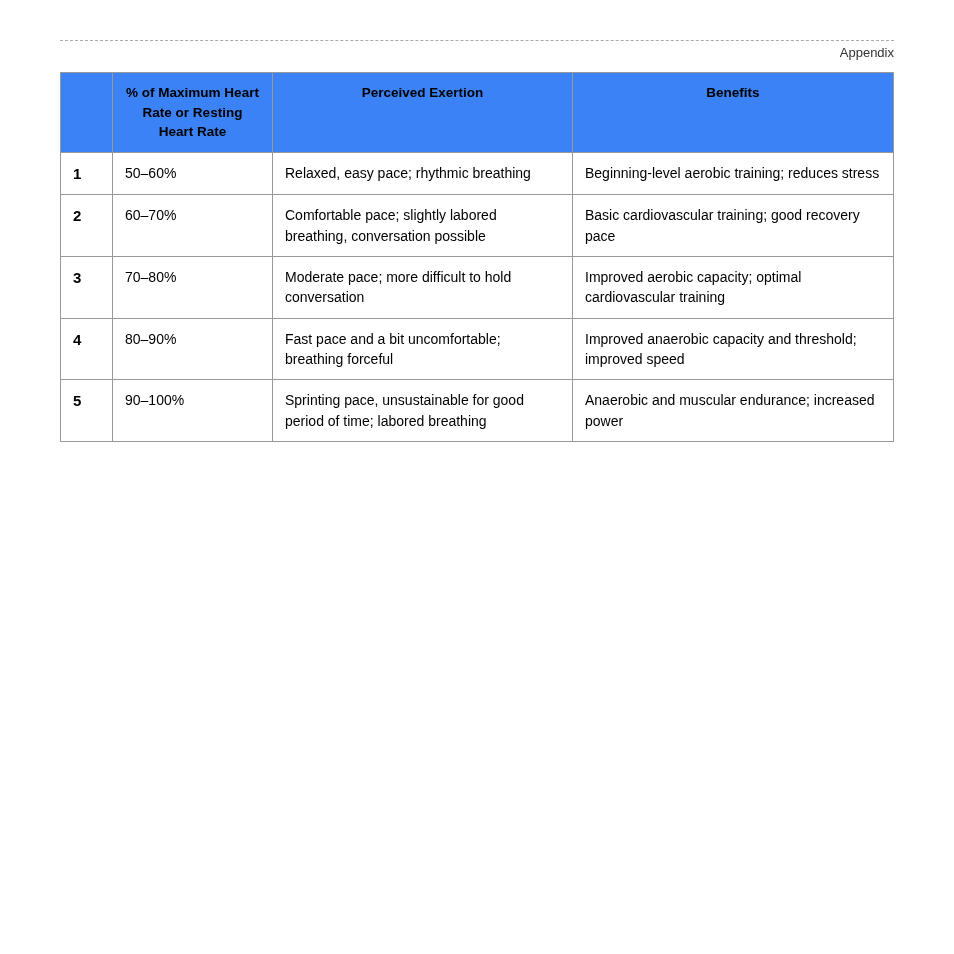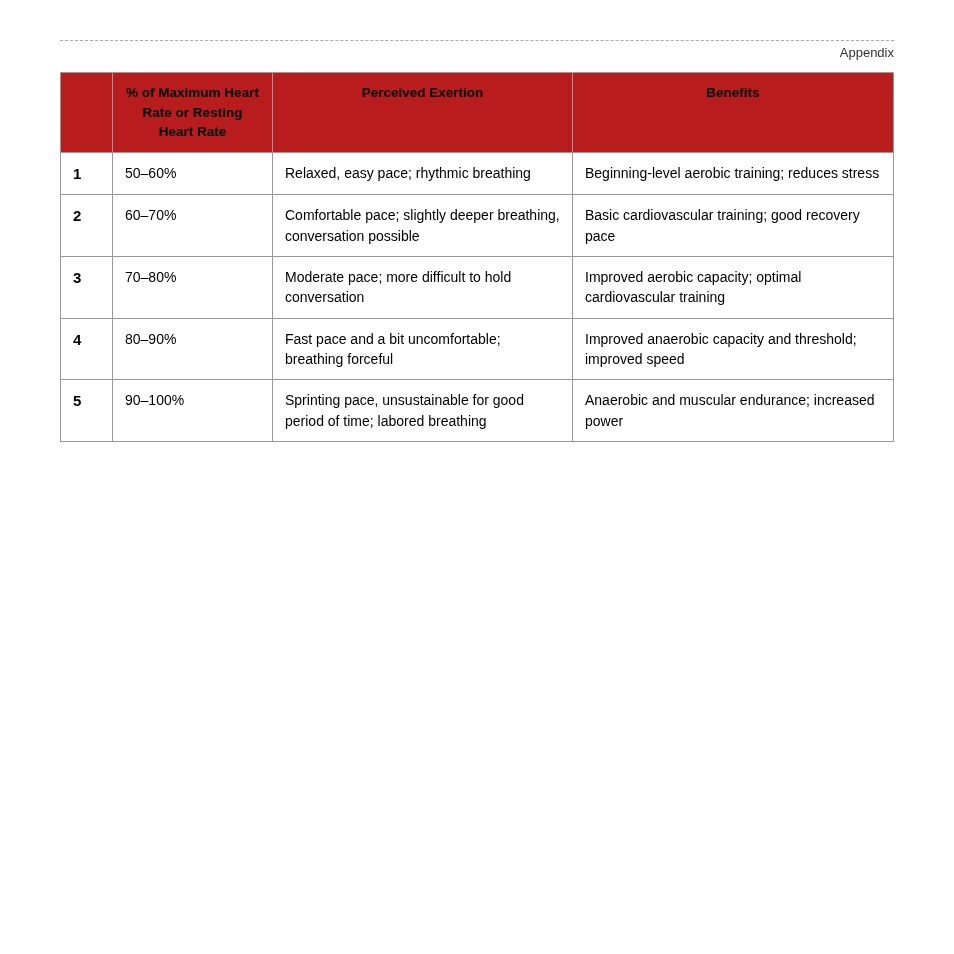--- a/index.html
+++ b/index.html
@@ -54,21 +54,21 @@
     table th, table td {
       border: 1px solid #999;
       padding: 10px 12px;
       vertical-align: top;
       font-size: 14px;
       line-height: 1.45;
     }
 
     table thead th {
       font-weight: bold;
-      background: #b91c1c;
+      background: #3b82f6;
       font-size: 13.5px;
     }
 
     .col-zone {
       width: 52px;
       font-weight: bold;
       font-size: 15px;
       text-align: left;
     }
 
@@ -127,21 +127,21 @@
     <tbody id="table-body">
     <tr>
           <td class="col-zone">1</td>
           <td class="col-hr">50–60%</td>
           <td class="col-exertion">Relaxed, easy pace; rhythmic breathing</td>
           <td class="col-benefits">Beginning-level aerobic training; reduces stress</td>
         </tr>
         <tr>
           <td class="col-zone">2</td>
           <td class="col-hr">60–70%</td>
-          <td class="col-exertion">Comfortable pace; slightly deeper breathing, conversation possible</td>
+          <td class="col-exertion">Comfortable pace; slightly labored breathing, conversation possible</td>
           <td class="col-benefits">Basic cardiovascular training; good recovery pace</td>
         </tr>
         <tr>
           <td class="col-zone">3</td>
           <td class="col-hr">70–80%</td>
           <td class="col-exertion">Moderate pace; more difficult to hold conversation</td>
           <td class="col-benefits">Improved aerobic capacity; optimal cardiovascular training</td>
         </tr>
         <tr>
           <td class="col-zone">4</td>

